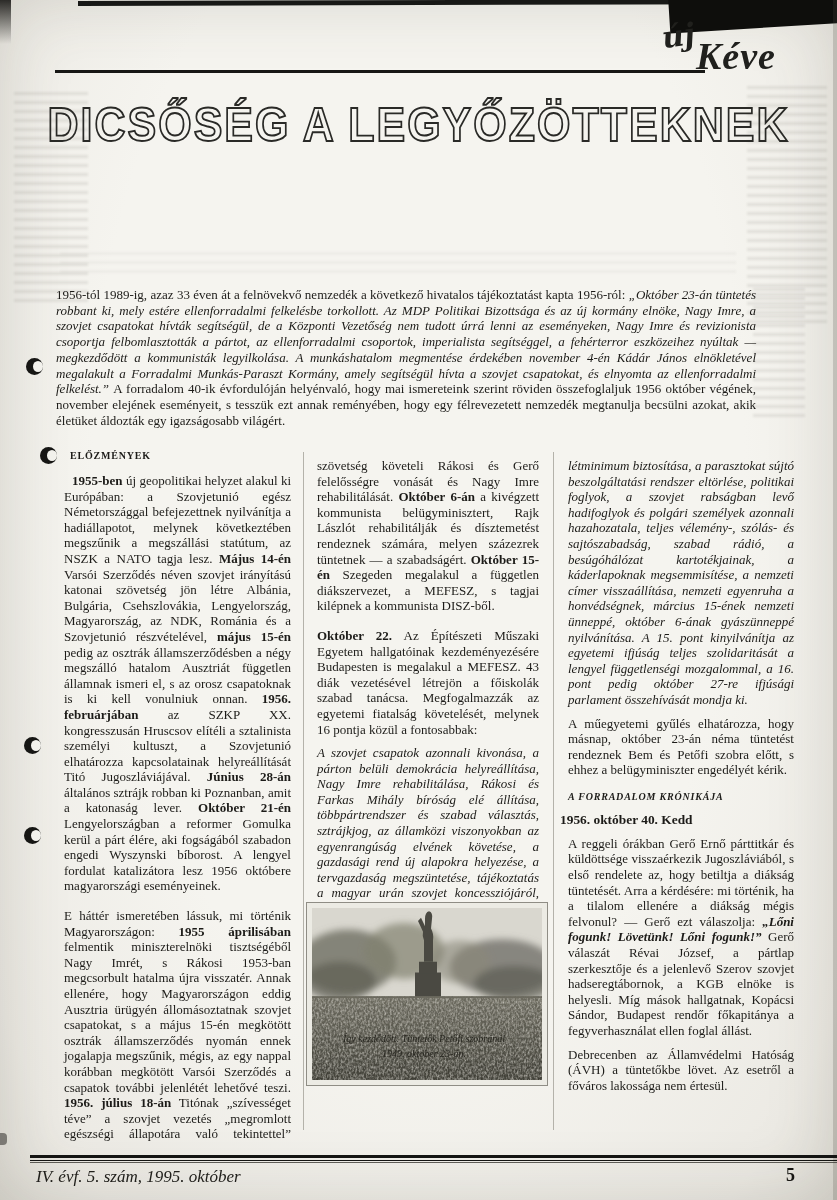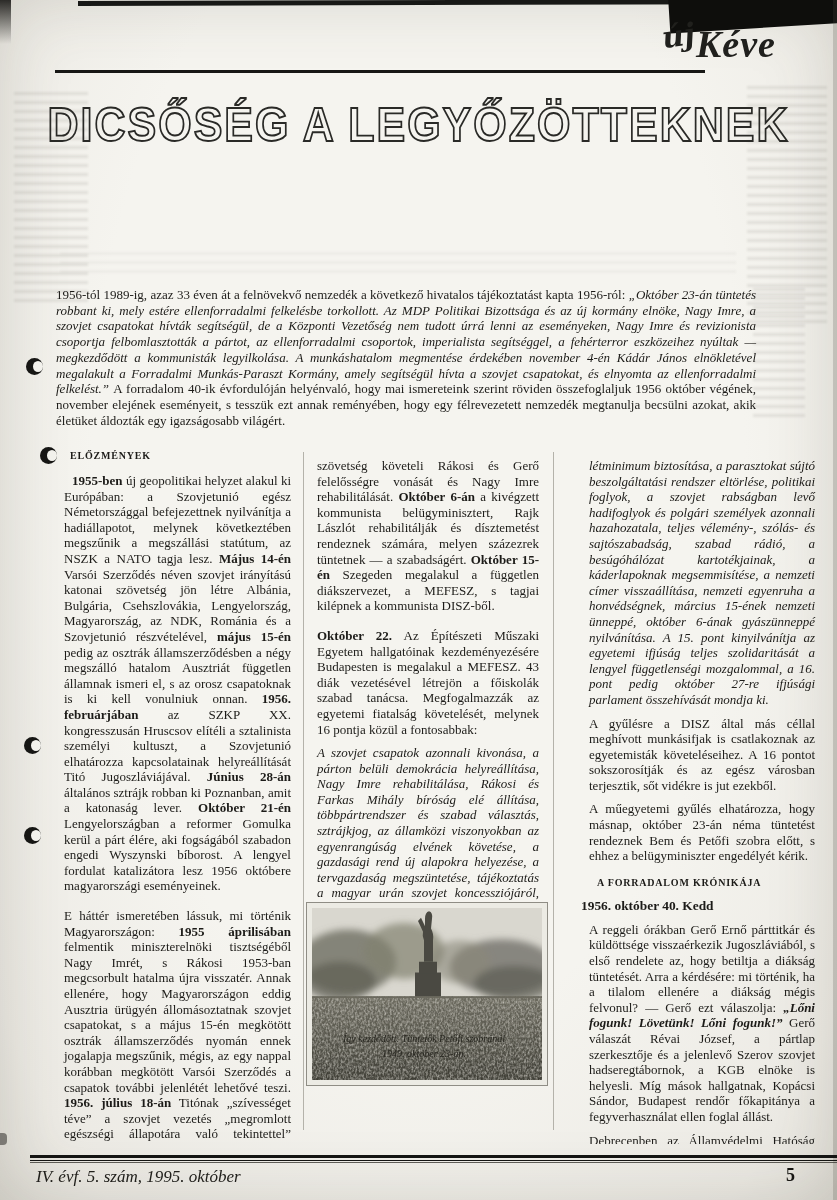--- a/index.html
+++ b/index.html
@@ -20,21 +20,21 @@
   .art-speck{position:absolute; top:1133px; left:0; width:7px; height:12px; background:#4a4844; opacity:.65; border-radius:0 4px 4px 0;}
   .ghost{position:absolute; background:repeating-linear-gradient(180deg, rgba(105,102,94,.16) 0 3px, rgba(105,102,94,0) 3px 9px); filter:blur(1.3px); opacity:.8;}
   .g1{top:92px; left:14px; width:74px; height:215px;}
   .g2{top:86px; right:10px; width:80px; height:238px;}
   .g3{top:288px; right:32px; width:52px; height:132px;}
   .g4{top:252px; left:60px; width:676px; height:24px; opacity:.35;}
   
   .header-rule{position:absolute; top:70px; left:55px; width:650px; height:3px; background:#171715;}
   .logo{position:absolute; top:22px; left:636px; width:190px; height:62px;}
   .logo-uj{position:absolute; top:-4px; left:26px; font-family:"DejaVu Serif", serif; font-style:italic; font-weight:bold; font-size:30px; transform:rotate(-8deg); color:#20201d;}
-  .logo-keve{position:absolute; top:0; left:60px; font-family:"Liberation Serif", serif; font-style:italic; font-weight:bold; font-size:38px; letter-spacing:1px; color:#20201d;}
+  .logo-keve{position:absolute; top:12px; left:60px; font-family:"Liberation Serif", serif; font-style:italic; font-weight:bold; font-size:38px; letter-spacing:1px; color:#20201d;}
   
   .title{
     position:absolute; top:100px; left:40px; width:757px; margin:0;
     text-align:center; font-family:"Liberation Sans", sans-serif;
     font-weight:700; font-size:43px; letter-spacing:2px;
     color:transparent; -webkit-text-stroke:1.7px #2a2a27;
     transform:scaleY(1.12); white-space:nowrap;
   }
   .subtitle{
     position:absolute; top:180px; left:40px; width:757px;
@@ -47,30 +47,30 @@
     font-size:13px; line-height:15.7px; text-align:justify;
   }
   
   .mark{position:absolute; width:17px; height:17px; background:#161614; border-radius:50%;}
   .mark::after{content:""; position:absolute; left:7px; top:3px; width:10px; height:11px; background:#f2f1ec; border-radius:50%;}
   .m1{top:358px; left:26px;} .m2{top:447px; left:40px;} .m3{top:737px; left:24px;} .m4{top:827px; left:24px;}
   
   .col{position:absolute; top:450px; overflow:hidden;}
   .col-left{left:56px; width:243px; height:694px;}
   .col-mid{left:309px; width:238px; height:452px;}
-  .col-right{left:581px; width:242px; height:694px;}
+  .col-right{left:560px; width:242px; height:694px;}
   .colrule{position:absolute; top:452px; width:1px; height:678px; background:#b4b2aa;}
   .cr1{left:303px;} .cr2{left:553px;}
   .col p{margin:8px; font-size:13px; line-height:15.6px; text-align:justify;}
   .pgap{margin-top:14px !important;}
   .indent{text-indent:8px;}
   .b{font-weight:bold;} .i{font-style:italic;}
   .sec{margin:0; font-size:10px; font-weight:bold; letter-spacing:.8px; font-family:"Liberation Serif", serif;}
   .sec-left{padding-left:14px; margin-bottom:12px;}
-  .sec-right{margin:13px 0 10px 16px;}
+  .sec-right{margin:13px 0 10px 8px;font-style:italic;}
   .subhead{font-size:13.4px; font-weight:bold; margin:0 0 1px 0; line-height:16px;}
   
   .photo{
     position:absolute; top:902px; left:306px; width:230px; height:172px; margin:0;
     background:#ecebe4; border:1px solid #8f8d85; padding:5px;
   }
   .photo svg{display:block; width:100%; height:100%;}
   .caption{
     position:absolute; top:1032px; left:300px; width:248px;
     text-align:center; font-style:italic; font-size:10px; line-height:1.45; color:#26251f;
@@ -123,21 +123,20 @@
   </div>
 
   <div class="col col-mid">
     <p><span>szövetség követeli Rákosi és Gerő felelősségre vonását és Nagy Imre rehabilitálását. </span><span class="b">Október 6-án</span><span> a kivégzett kommunista belügyminisztert, Rajk Lászlót rehabilitálják és dísztemetést rendeznek számára, melyen százezrek tüntetnek — a szabadságért. </span><span class="b">Október 15-én</span><span> Szegeden megalakul a független diákszervezet, a MEFESZ, s tagjai kilépnek a kommunista DISZ-ből.</span></p>
     <p class="pgap"><span class="b">Október 22.</span><span> Az Építészeti Műszaki Egyetem hallgatóinak kezdeményezésére Budapesten is megalakul a MEFESZ. 43 diák vezetésével létrejön a főiskolák szabad tanácsa. Megfogalmazzák az egyetemi fiatalság követelését, melynek 16 pontja közül a fontosabbak:</span></p>
     <p><span class="i">A szovjet csapatok azonnali kivonása, a párton belüli demokrácia helyreállítása, Nagy Imre rehabilitálása, Rákosi és Farkas Mihály bíróság elé állítása, többpártrendszer és szabad választás, sztrájkjog, az államközi viszonyokban az egyenrangúság elvének követése, a gazdasági rend új alapokra helyezése, a tervgazdaság megszüntetése, tájékoztatás a magyar urán szovjet koncessziójáról, minimális bérek,</span></p>
   </div>
 
   <div class="col col-right">
     <p><span class="i">létminimum biztosítása, a parasztokat sújtó beszolgáltatási rendszer eltörlése, politikai foglyok, a szovjet rabságban levő hadifoglyok és polgári személyek azonnali hazahozatala, teljes vélemény-, szólás- és sajtószabadság, szabad rádió, a besúgóhálózat kartotékjainak, a káderlapoknak megsemmisítése, a nemzeti címer visszaállítása, nemzeti egyenruha a honvédségnek, március 15-ének nemzeti ünneppé, október 6-ának gyászünneppé nyilvánítása. A 15. pont kinyilvánítja az egyetemi ifjúság teljes szolidaritását a lengyel függetlenségi mozgalommal, a 16. pont pedig október 27-re ifjúsági parlament összehívását mondja ki.</span></p>
-    <p>A gyűlésre a DISZ által más céllal meghívott munkásifjak is csatlakoznak az egyetemisták követeléseihez. A 16 pontot sokszorosítják és az egész városban terjesztik, sőt vidékre is jut ezekből.</p>
     <p>A műegyetemi gyűlés elhatározza, hogy másnap, október 23-án néma tüntetést rendeznek Bem és Petőfi szobra előtt, s ehhez a belügyminiszter engedélyét kérik.</p>
     <h2 class="sec sec-right">A FORRADALOM KRÓNIKÁJA</h2>
     <div class="subhead">1956. október 40. Kedd</div>
     <p><span>A reggeli órákban Gerő Ernő párttitkár és küldöttsége visszaérkezik Jugoszláviából, s első rendelete az, hogy betiltja a diákság tüntetését. Arra a kérdésére: mi történik, ha a tilalom ellenére a diákság mégis felvonul? — Gerő ezt válaszolja: </span><span class="b i">„Lőni fogunk! Lövetünk! Lőni fogunk!”</span><span> Gerő válaszát Révai József, a pártlap szerkesztője és a jelenlevő Szerov szovjet hadseregtábornok, a KGB elnöke is helyesli. Míg mások hallgatnak, Kopácsi Sándor, Budapest rendőr főkapitánya a fegyverhasználat ellen foglal állást.</span></p>
     <p>Debrecenben az Államvédelmi Hatóság (ÁVH) a tüntetőkbe lövet. Az esetről a főváros lakossága nem értesül.</p>
   </div>
 
   <figure class="photo">
     <svg viewBox="0 0 230 160" preserveAspectRatio="none">
       <defs>

